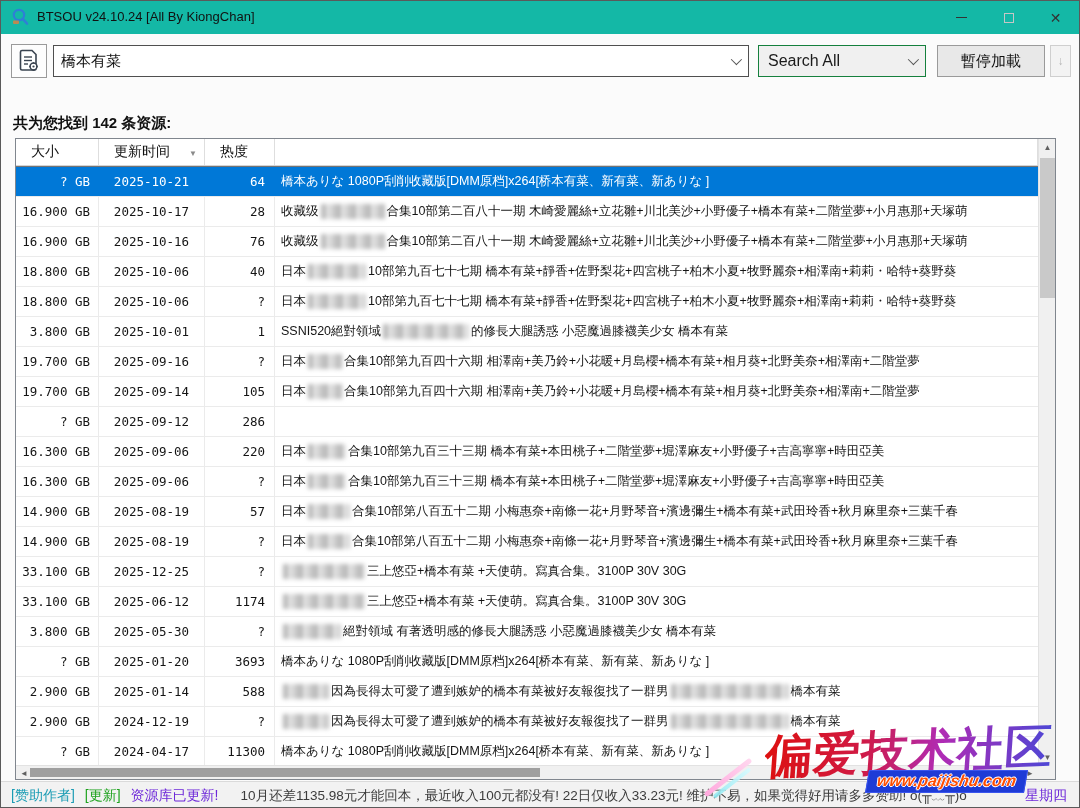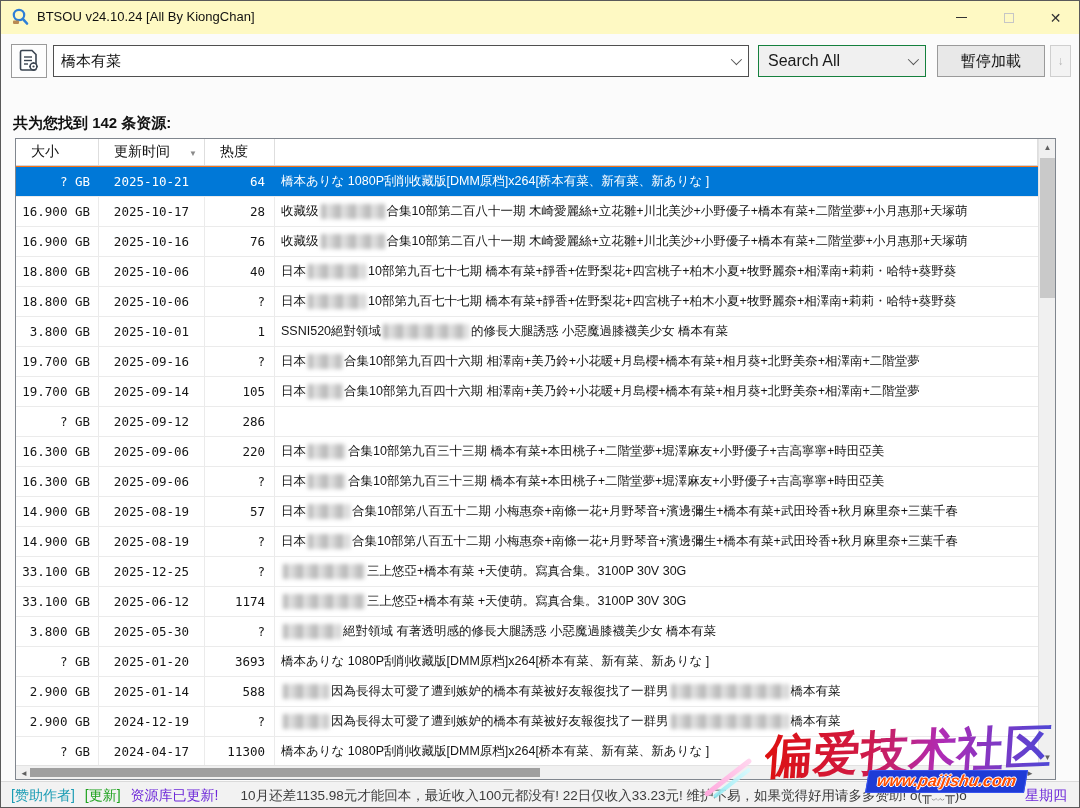--- a/index.html
+++ b/index.html
@@ -2,21 +2,21 @@
 <html><head>
 <meta charset="utf-8">
 <style>
   * { margin:0; padding:0; box-sizing:border-box; }
   html,body { width:1080px; height:808px; overflow:hidden; background:#dcdcdc;
               font-family:"Liberation Sans","DejaVu Sans",sans-serif; }
   #window { position:relative; width:1080px; height:808px; background:#fbfbfb;
             border:1px solid #5a5a5a; overflow:hidden; }
 
   
-  .titlebar { position:absolute; left:0; top:0; width:100%; height:33px; background:#fef9c3; }
+  .titlebar { position:absolute; left:0; top:0; width:100%; height:33px; background:#14b8a6; }
   .app-icon { position:absolute; left:10px; top:7px; width:19px; height:19px; }
   .title-text { position:absolute; left:36px; top:8px; font-size:13px; color:#111; }
   .winbtn { position:absolute; top:0; width:47px; height:33px; display:flex;
             align-items:center; justify-content:center; color:#333; font-size:13px; }
   .btn-min { right:94px; }
   .btn-max { right:47px; }
   .btn-close { right:0; font-size:14px; }
   .max-box { width:10px; height:10px; border:1px solid #c6c6c6; }
   .min-dash { display:block; width:11px; height:0; border-top:1px solid #333; }
 
@@ -42,21 +42,21 @@
 
   
   .hotrow { position:absolute; left:12px; top:90px; display:flex; gap:17px;
             font-size:15px; font-weight:bold; }
   .hotrow .hlabel { color:#222; }
   .hotitem { cursor:pointer; }
   .summary { position:absolute; left:12px; top:113px; font-size:15px; font-weight:bold; color:#111; }
 
   
   .table { position:absolute; left:14px; top:137px; width:1041px; height:642px;
-           background:#f97316; border:1px solid #80868e; }
+           background:#737373; border:1px solid #80868e; }
   .thead { position:absolute; left:0; top:0; right:0; height:27px; display:grid;
            grid-template-columns:83px 106px 70px 1fr 17px; border-bottom:1px solid #d4d4d4;
            font-size:14px; color:#111; background:#fff; }
   .thead .hc { display:flex; align-items:center; padding-left:15px;
                border-right:1px solid #dedede; position:relative; }
   .thead .hc:last-child { border-right:none; }
   .sorticon { position:absolute; right:7px; top:10px; font-size:8px; color:#8a8a8a; }
   .tbody { position:absolute; left:0; top:28px; right:17px; bottom:14px; overflow:hidden; }
   .trow { height:30px; display:grid; grid-template-columns:83px 106px 70px 1fr;
           border-bottom:1px solid #ebebeb; background:#fff; }

